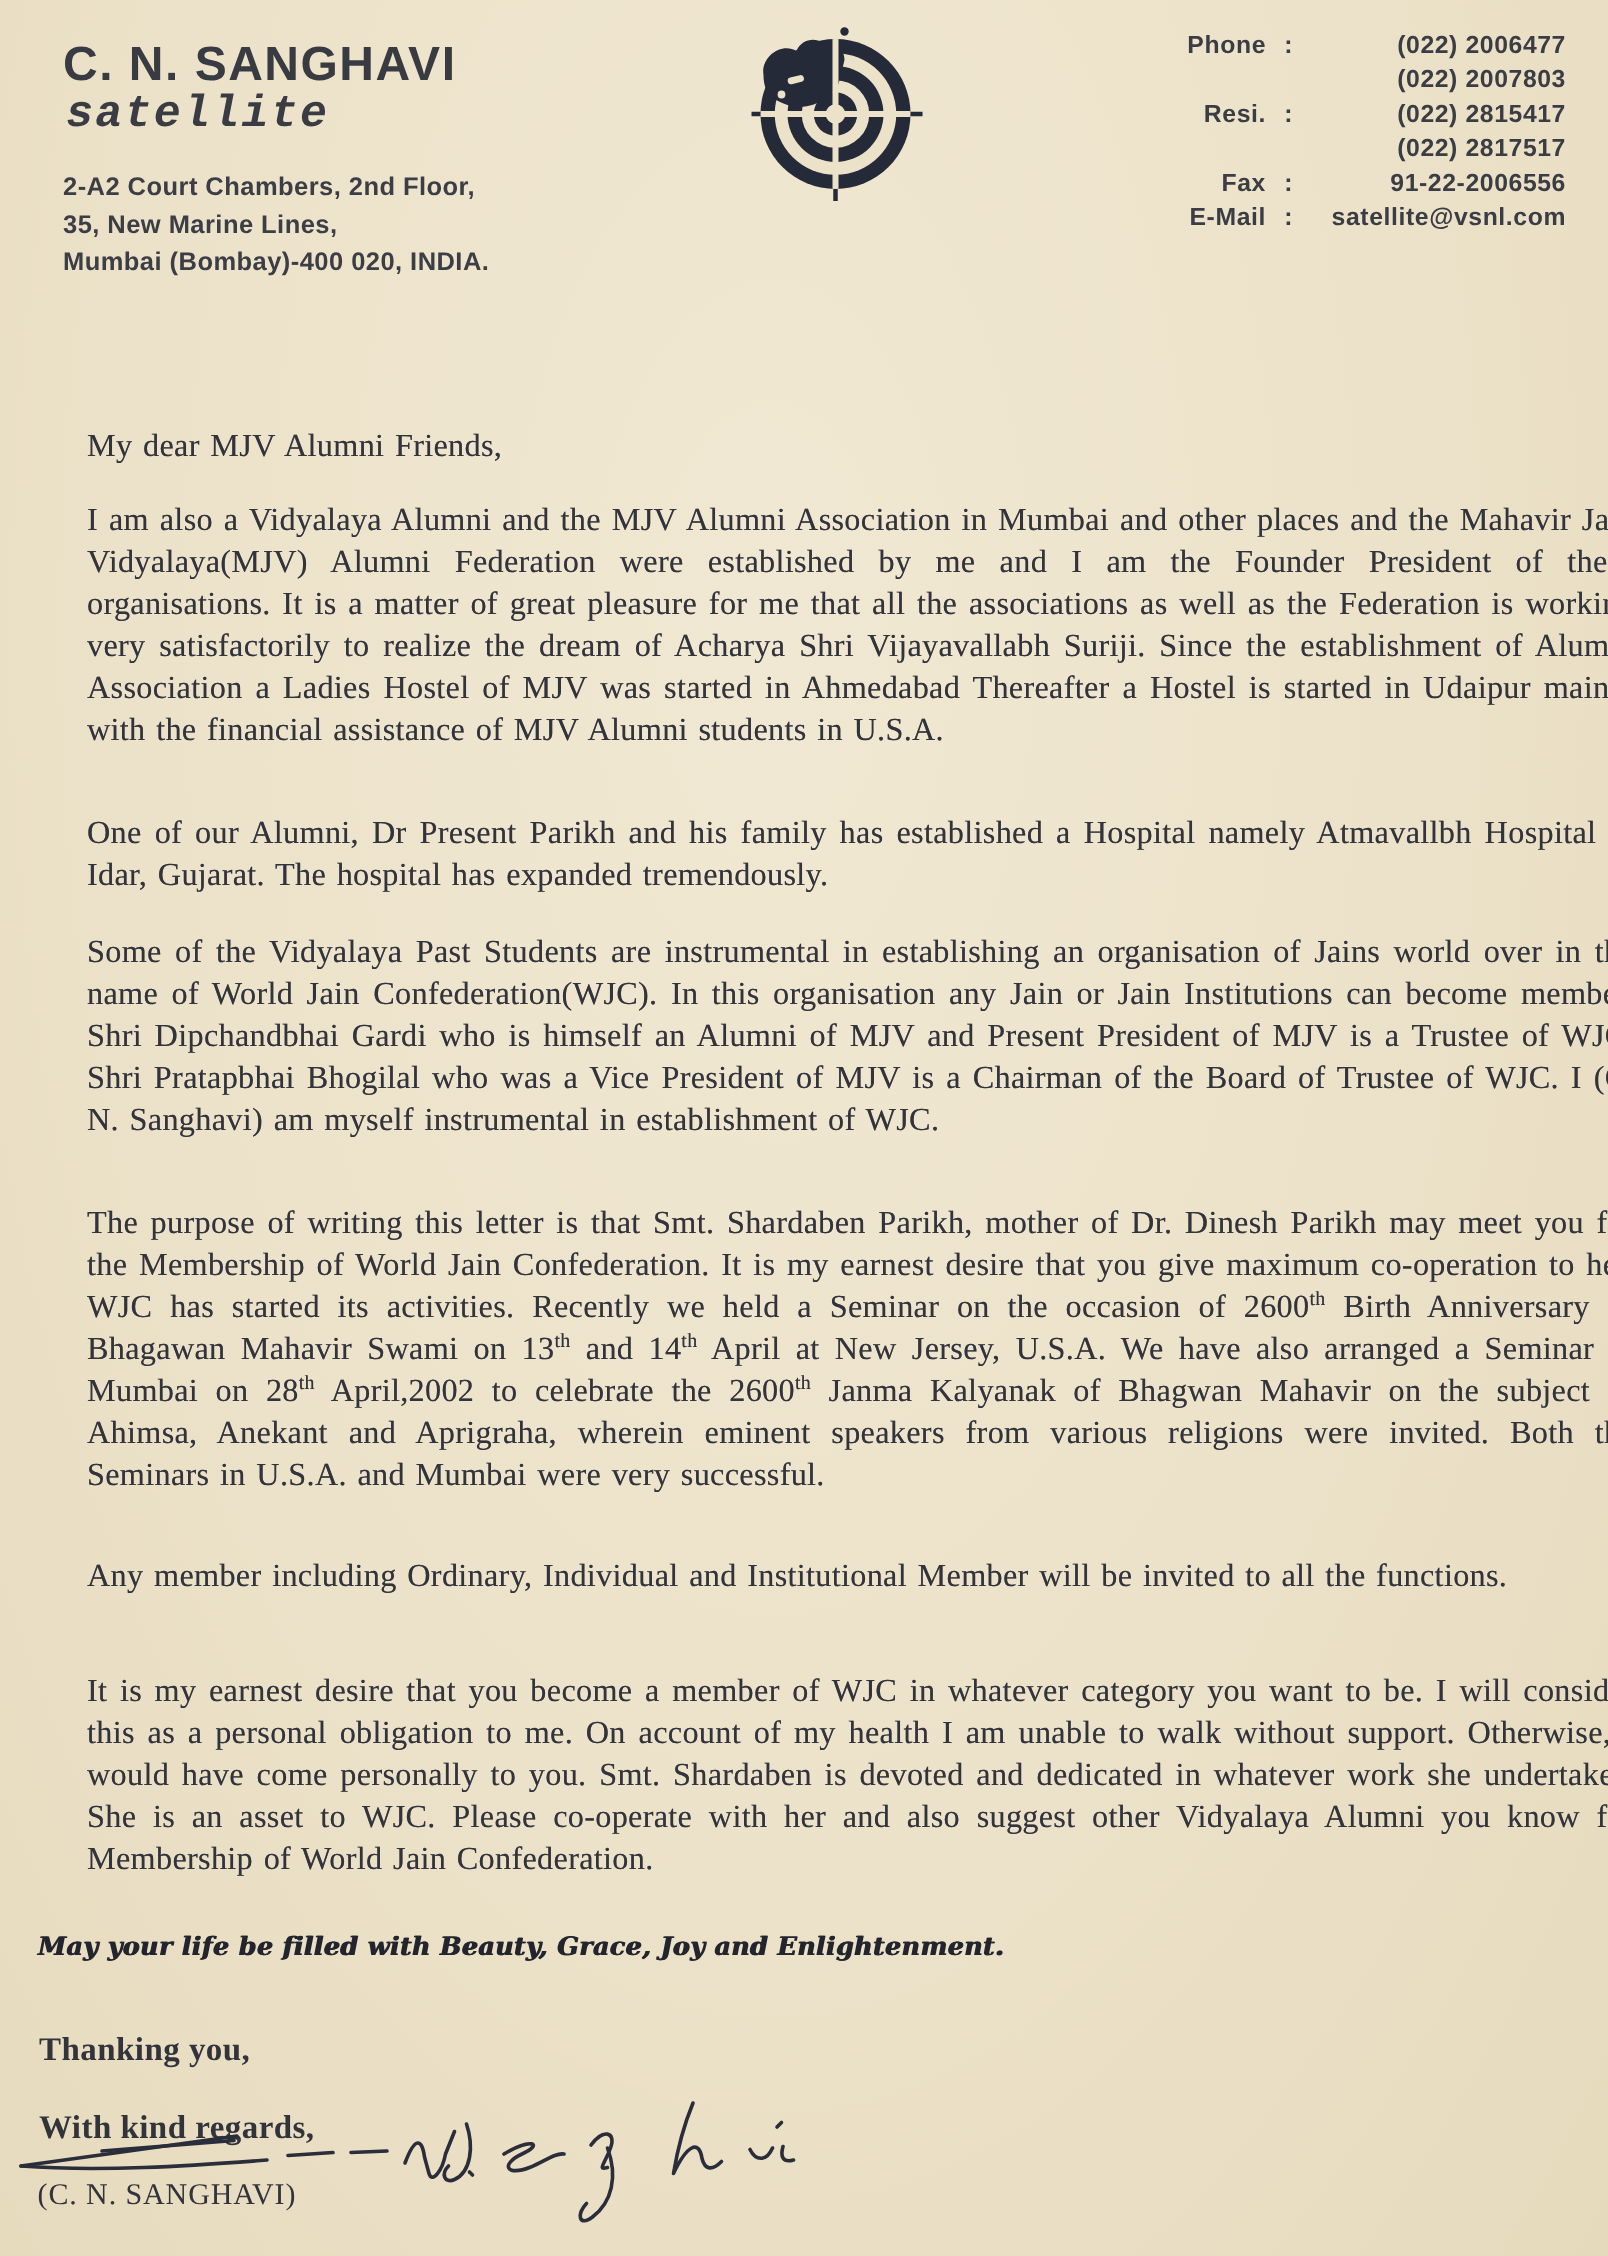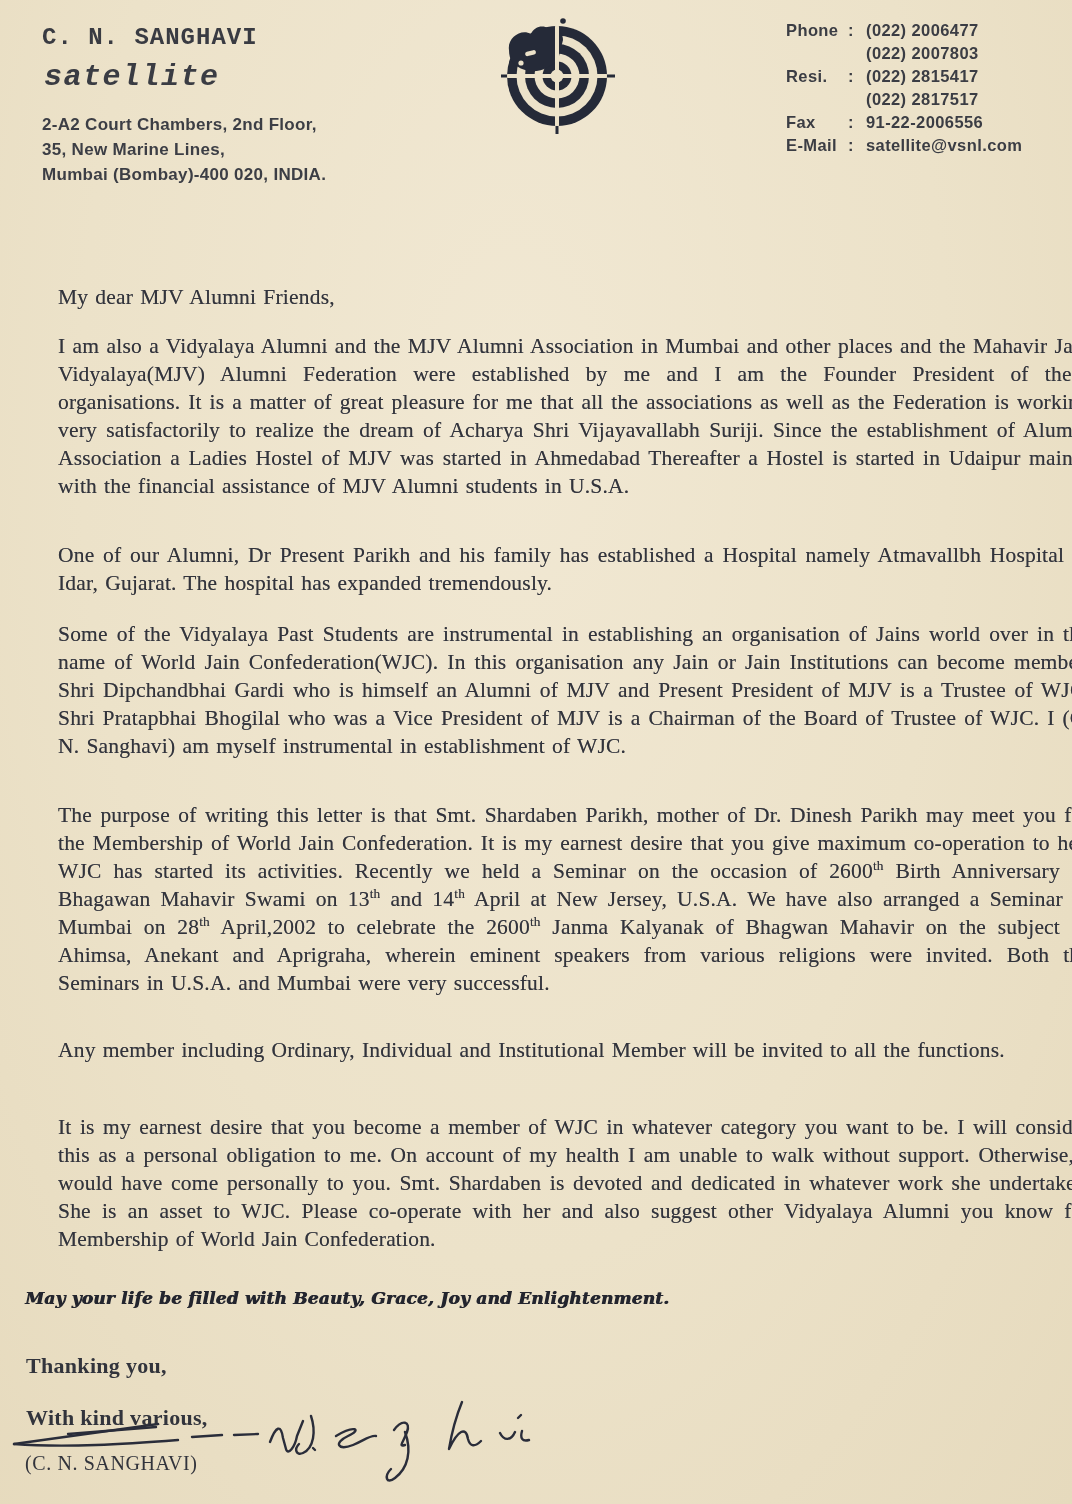--- a/index.html
+++ b/index.html
@@ -9,22 +9,22 @@
     width: 1072px;
     height: 1504px;
     overflow: hidden;
     background: radial-gradient(ellipse at 48% 28%, #f1e8d3 0%, #ece2c9 55%, #e6dabd 100%);
     font-family: "Liberation Serif", serif;
     color: #32343c;
   }
   
   .hdr-name {
     position: absolute; left: 42px; top: 24px;
-    font-family: Liberation Mono, monospace;
-    font-size: 24px; font-weight: 700; letter-spacing: 1px;
+    font-family: Liberation Sans, sans-serif;
+    font-size: 32px; font-weight: 700; letter-spacing: 1px;
     color: #393b42;
   }
   .hdr-brand {
     position: absolute; left: 44px; top: 60px;
     font-family: Liberation Mono, monospace;
     font-size: 30px; font-weight: 700; letter-spacing: 1.5px;
     color: #3a3c43; font-style: italic;
   }
   .hdr-address {
     position: absolute; left: 42px; top: 112px;
@@ -32,21 +32,21 @@
     font-size: 17px; font-weight: 700; letter-spacing: 0.3px;
     line-height: 25px; color: #3c3e45;
   }
   .logo { position: absolute; left: 497px; top: 16px; width: 120px; height: 120px; }
   .contacts {
     position: absolute; right: 28px; top: 20px;
     display: grid; grid-template-columns: 58px 14px auto;
     column-gap: 4px; row-gap: 2px;
     font-family: "Liberation Sans", sans-serif;
     font-size: 16.5px; font-weight: 700; letter-spacing: 0.4px;
-    line-height: 21px; color: #3b3d44;
+    line-height: 21px; color: #3b3d44; text-align: right;
   }
   .contacts .val { min-width: 178px; }
   
   .blk {
     position: absolute; left: 25px; width: 1032px;
     font-size: 21.5px; line-height: 28px;
     letter-spacing: 0.2px; word-spacing: 1.5px;
     text-align: justify;
     text-shadow: 0 0 0.4px rgba(40,42,60,0.55);
     margin-left: 33px;
@@ -151,21 +151,21 @@
     </div>
   <div class="blk p5">
       <p>Any member including Ordinary, Individual and Institutional Member will be invited to all the functions.</p>
     </div>
   <div class="blk p6">
       <p>It is my earnest desire that you become a member of WJC in whatever category you want to be.  I will consider this as a personal obligation to me.  On account of my health I am unable to walk without support.  Otherwise, I would have come personally to you.  Smt. Shardaben is devoted and dedicated in whatever work she undertakes.   She is an asset to WJC.  Please co-operate with her and also suggest other Vidyalaya Alumni you know for Membership of World Jain Confederation.</p>
     </div>
 
   <div class="blessing">May your life be filled with Beauty, Grace, Joy and Enlightenment.</div>
   <div class="closing-1">Thanking you,</div>
-  <div class="closing-2">With kind various,</div>
+  <div class="closing-2">With kind regards,</div>
 
   <svg class="signature-svg" viewBox="0 0 560 106" aria-hidden="true">
     <g fill="none" stroke="#2a2d3a" stroke-width="2.4" stroke-linecap="round" stroke-linejoin="round">
 
       <path d="M8,48 L152,28"></path>
       <path d="M8,48 C60,52 120,48 172,44"></path>
       <path d="M62,38 L150,31"></path>
       <path d="M186,41 l30,-2"></path>
       <path d="M228,39 l24,-1"></path>
 

